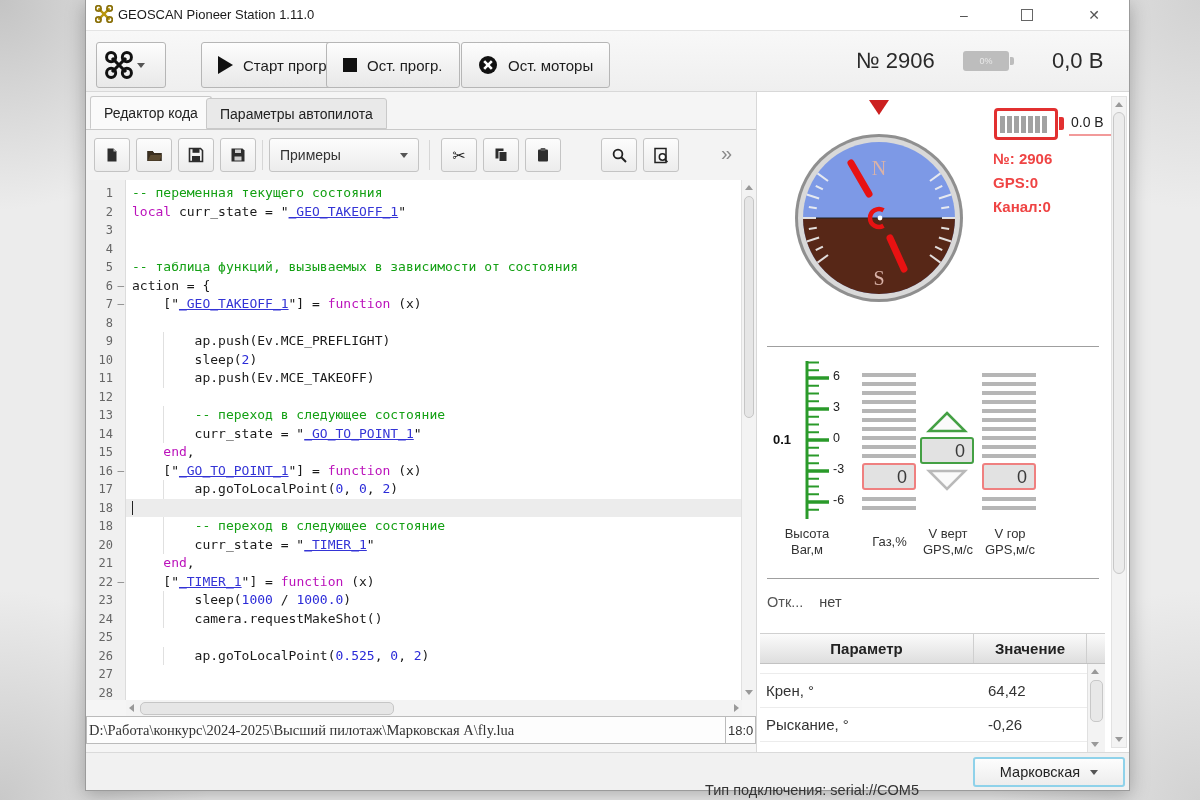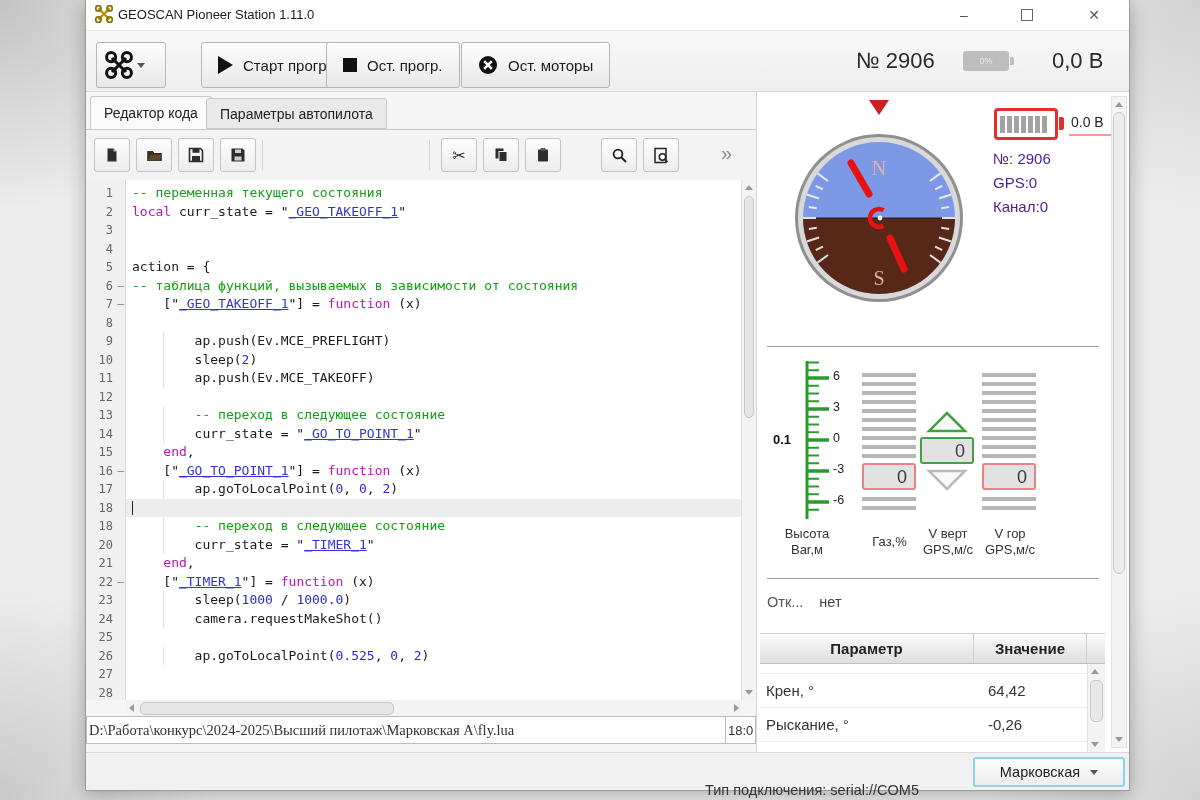--- a/index.html
+++ b/index.html
@@ -92,21 +92,21 @@
   .r-scroll .thumb{position:absolute;left:1px;right:1px;top:15px;height:460px;background:#ececec;border:1px solid #c8c8c8;border-radius:6px;}
   .marker{position:absolute;left:112px;top:8px;width:0;height:0;border-left:10px solid transparent;
     border-right:10px solid transparent;border-top:15px solid #cc2020;}
   .compass{position:absolute;left:37px;top:41px;}
   .bigbatt{position:absolute;left:237px;top:16px;width:52px;height:26px;border:3px solid #e23030;border-radius:4px;
     display:flex;align-items:center;gap:2px;padding:0 3px;box-sizing:content-box;}
   .bigbatt::after{content:"";position:absolute;right:-9px;top:6px;width:5px;height:13px;background:#e23030;border-radius:0 2px 2px 0;}
   .bigbatt i{display:block;width:5px;height:17px;background:#a2a2a2;}
   .bvolt{position:absolute;left:312px;top:22px;font-size:14px;color:#222;border-bottom:2px solid #f29a9a;
     padding:0 2px 4px 2px;min-width:44px;}
-  .rinfo{position:absolute;left:236px;font-size:15px;color:#4c1d95;}
+  .rinfo{position:absolute;left:236px;font-size:15px;color:#ef4444;font-weight:bold;}
   .ri1{top:58px}.ri2{top:82px}.ri3{top:106px}
   .sep{position:absolute;left:10px;right:30px;height:1px;background:#9f9f9f;}
   .sep1{top:254px}.sep2{top:486px}
   
   .ruler-labels div{position:absolute;font-size:12.5px;color:#222;}
   .r-step{position:absolute;left:16px;top:342px;font-size:13px;font-weight:bold;color:#111;}
   .ladder{position:absolute;width:54px;}
   .ladder i{display:block;height:4px;background:#b6b6b6;margin:0 0 5px 0;}
   .lad1{left:105px;top:281px}.lad2{left:225px;top:281px}
   .vbox{box-sizing:border-box;height:27px;background:#e2e2e2;border-radius:3px;
@@ -224,20 +224,24 @@
             </svg>
         </div>
         <div class="ebtn" style="left:134px">
           <svg width="16" height="16" viewBox="0 0 16 16">
             <path d="M1.5 1.5 h11 l2 2 v11 h-13 z" fill="#2d2d2d"></path>
             <rect x="5" y="2.5" width="6" height="3.5" fill="#cfcfcf"></rect>
             <rect x="4.5" y="9.5" width="7" height="4" fill="#cfcfcf"></rect>
             </svg>
         </div>
         <div class="esep" style="left:176px"></div>
+        <div class="combo">
+          <span>Примеры</span>
+          <span class="tri-down-s"></span>
+        </div>
         <div class="esep" style="left:343px"></div>
         <div class="ebtn" style="left:355px">
           <span style="font-size:16px;color:#222">✂</span>
         </div>
         <div class="ebtn" style="left:397px">
           <svg width="16" height="16" viewBox="0 0 16 16">
             <rect x="2.5" y="1.5" width="8" height="10" fill="#2d2d2d"></rect>
             <rect x="6" y="4.5" width="8" height="10" fill="#2d2d2d" stroke="#f3f3f3" stroke-width="1"></rect>
             </svg>
         </div>
@@ -292,22 +296,22 @@
             <div class="gut-line">25</div>
             <div class="gut-line">26</div>
             <div class="gut-line">27</div>
             <div class="gut-line">28</div>
           </div>
         <div class="code-col" id="code-lines">
             <div class="code-line"><span class="com">-- переменная текущего состояния</span></div>
             <div class="code-line"><span class="kw">local</span><span class="pl"> curr_state = "</span><span class="str">_GEO_TAKEOFF_1</span><span class="pl">"</span></div>
             <div class="code-line"></div>
             <div class="code-line"></div>
+            <div class="code-line"><span class="com">-- таблица функций, вызываемых в зависимости от состояния</span></div>
             <div class="code-line"><span class="pl">action = {</span></div>
-            <div class="code-line"><span class="com">-- таблица функций, вызываемых в зависимости от состояния</span></div>
             <div class="code-line"><span class="pl">    ["</span><span class="str">_GEO_TAKEOFF_1</span><span class="pl">"] = </span><span class="kw">function</span><span class="pl"> (x)</span></div>
             <div class="code-line"></div>
             <div class="code-line g"><span class="pl">        ap.push(Ev.MCE_PREFLIGHT)</span></div>
             <div class="code-line g"><span class="pl">        sleep(</span><span class="num">2</span><span class="pl">)</span></div>
             <div class="code-line g"><span class="pl">        ap.push(Ev.MCE_TAKEOFF)</span></div>
             <div class="code-line"></div>
             <div class="code-line g"><span class="pl">        </span><span class="com">-- переход в следующее состояние</span></div>
             <div class="code-line g"><span class="pl">        curr_state = "</span><span class="str">_GO_TO_POINT_1</span><span class="pl">"</span></div>
             <div class="code-line"><span class="pl">    </span><span class="kw">end</span><span class="pl">,</span></div>
             <div class="code-line"><span class="pl">    ["</span><span class="str">_GO_TO_POINT_1</span><span class="pl">"] = </span><span class="kw">function</span><span class="pl"> (x)</span></div>

